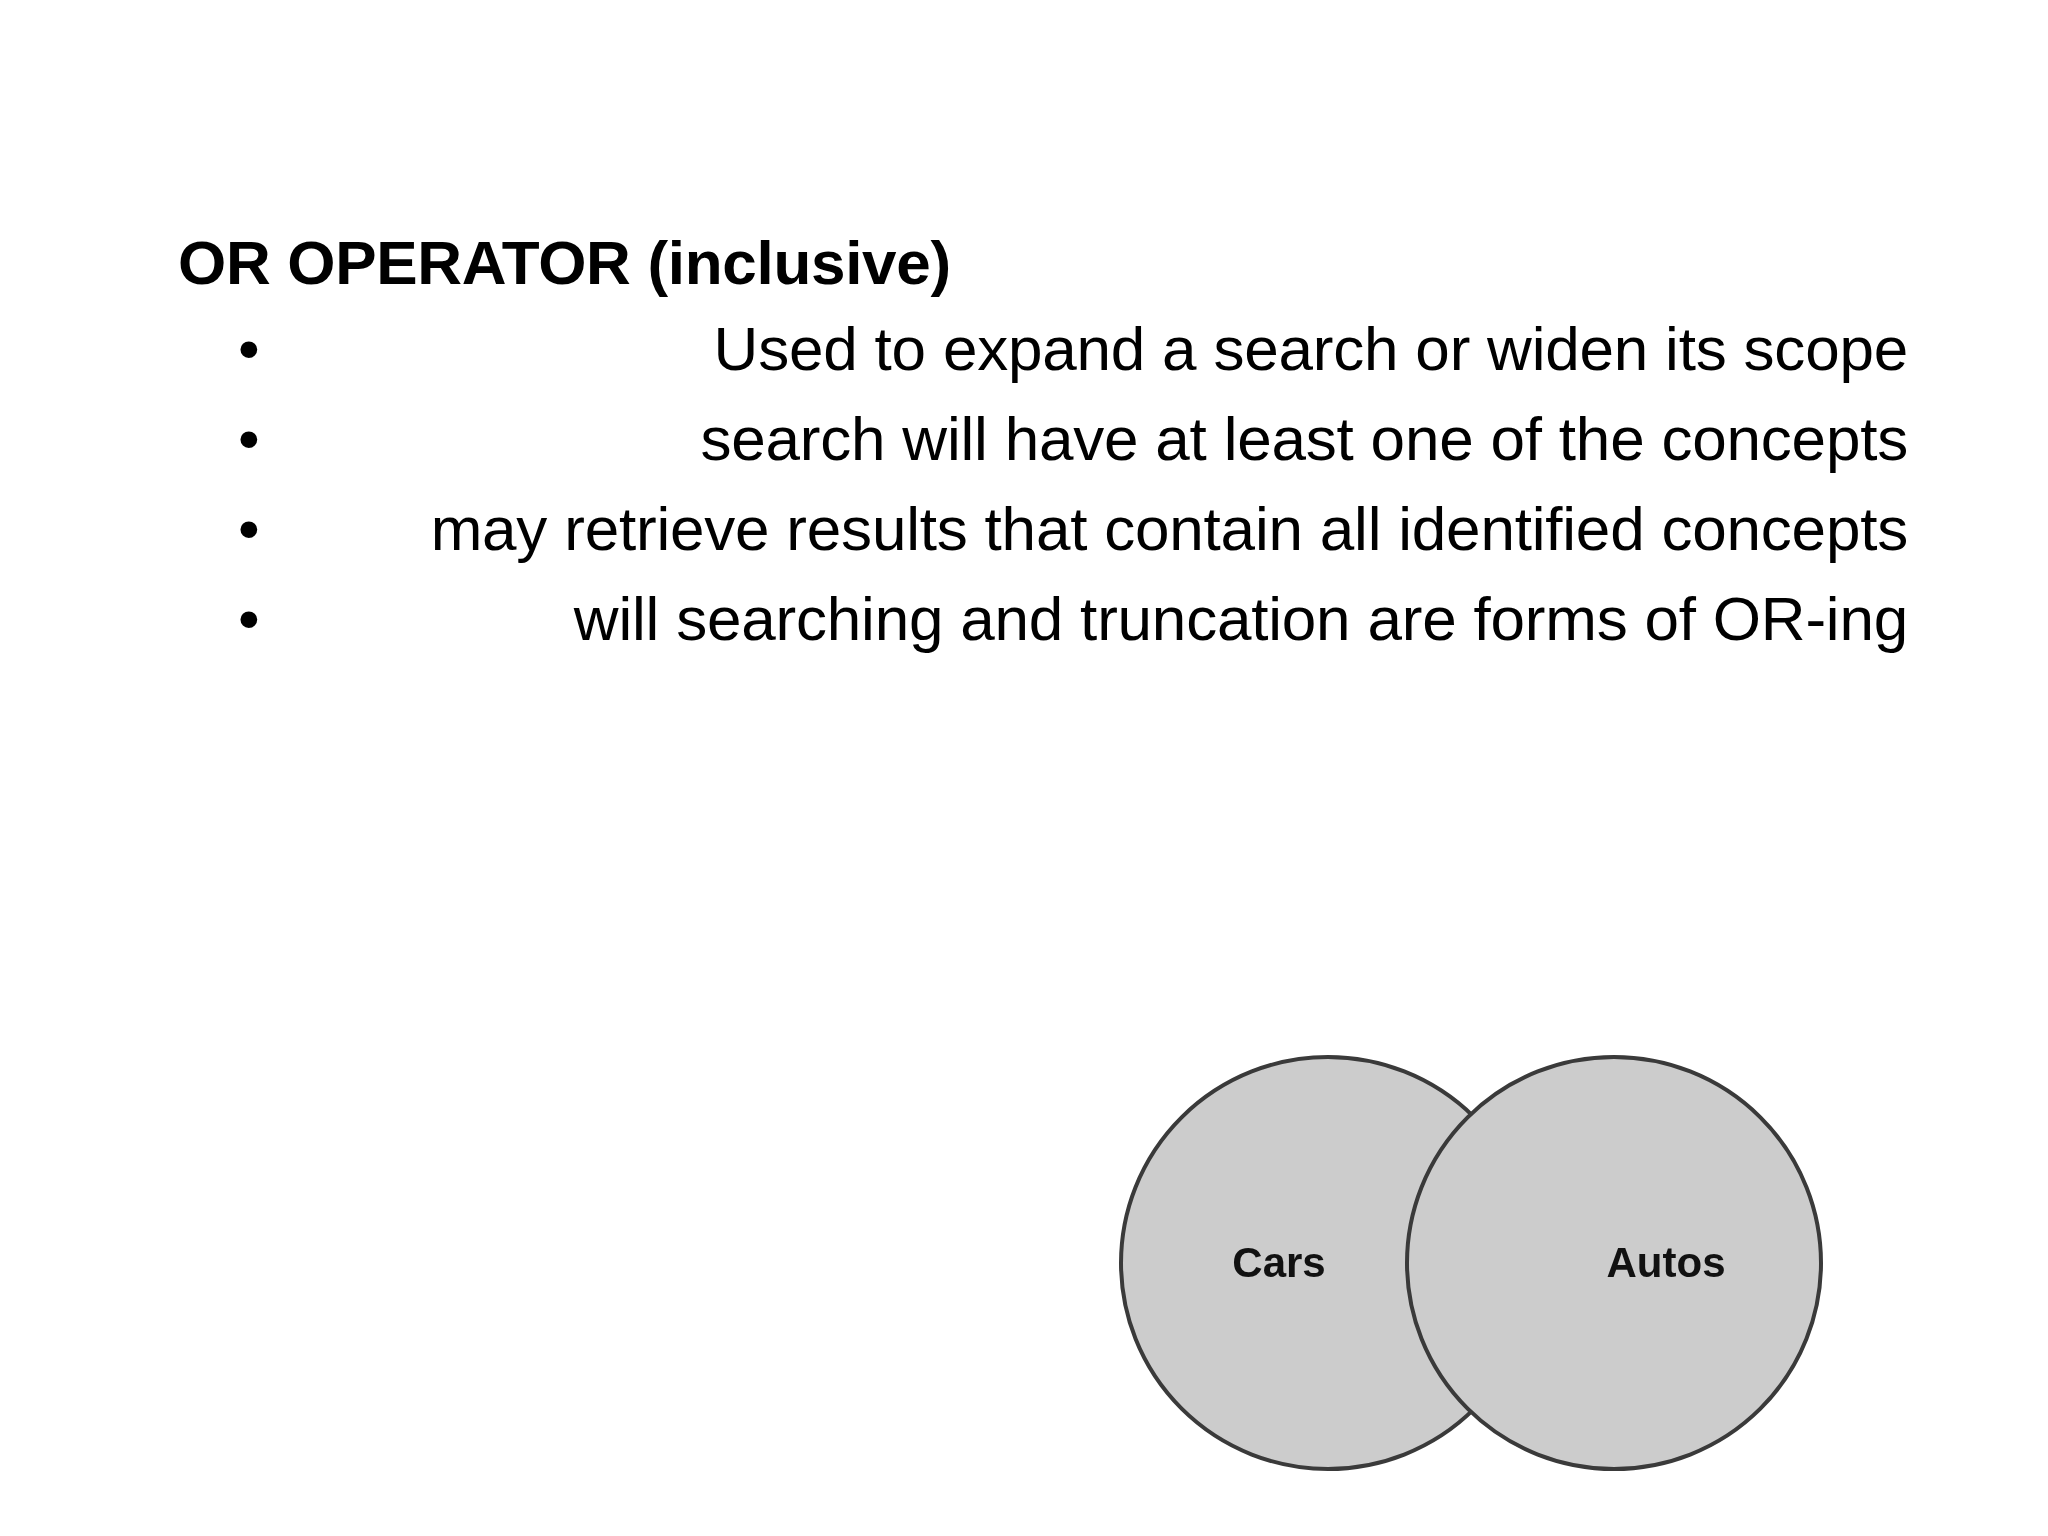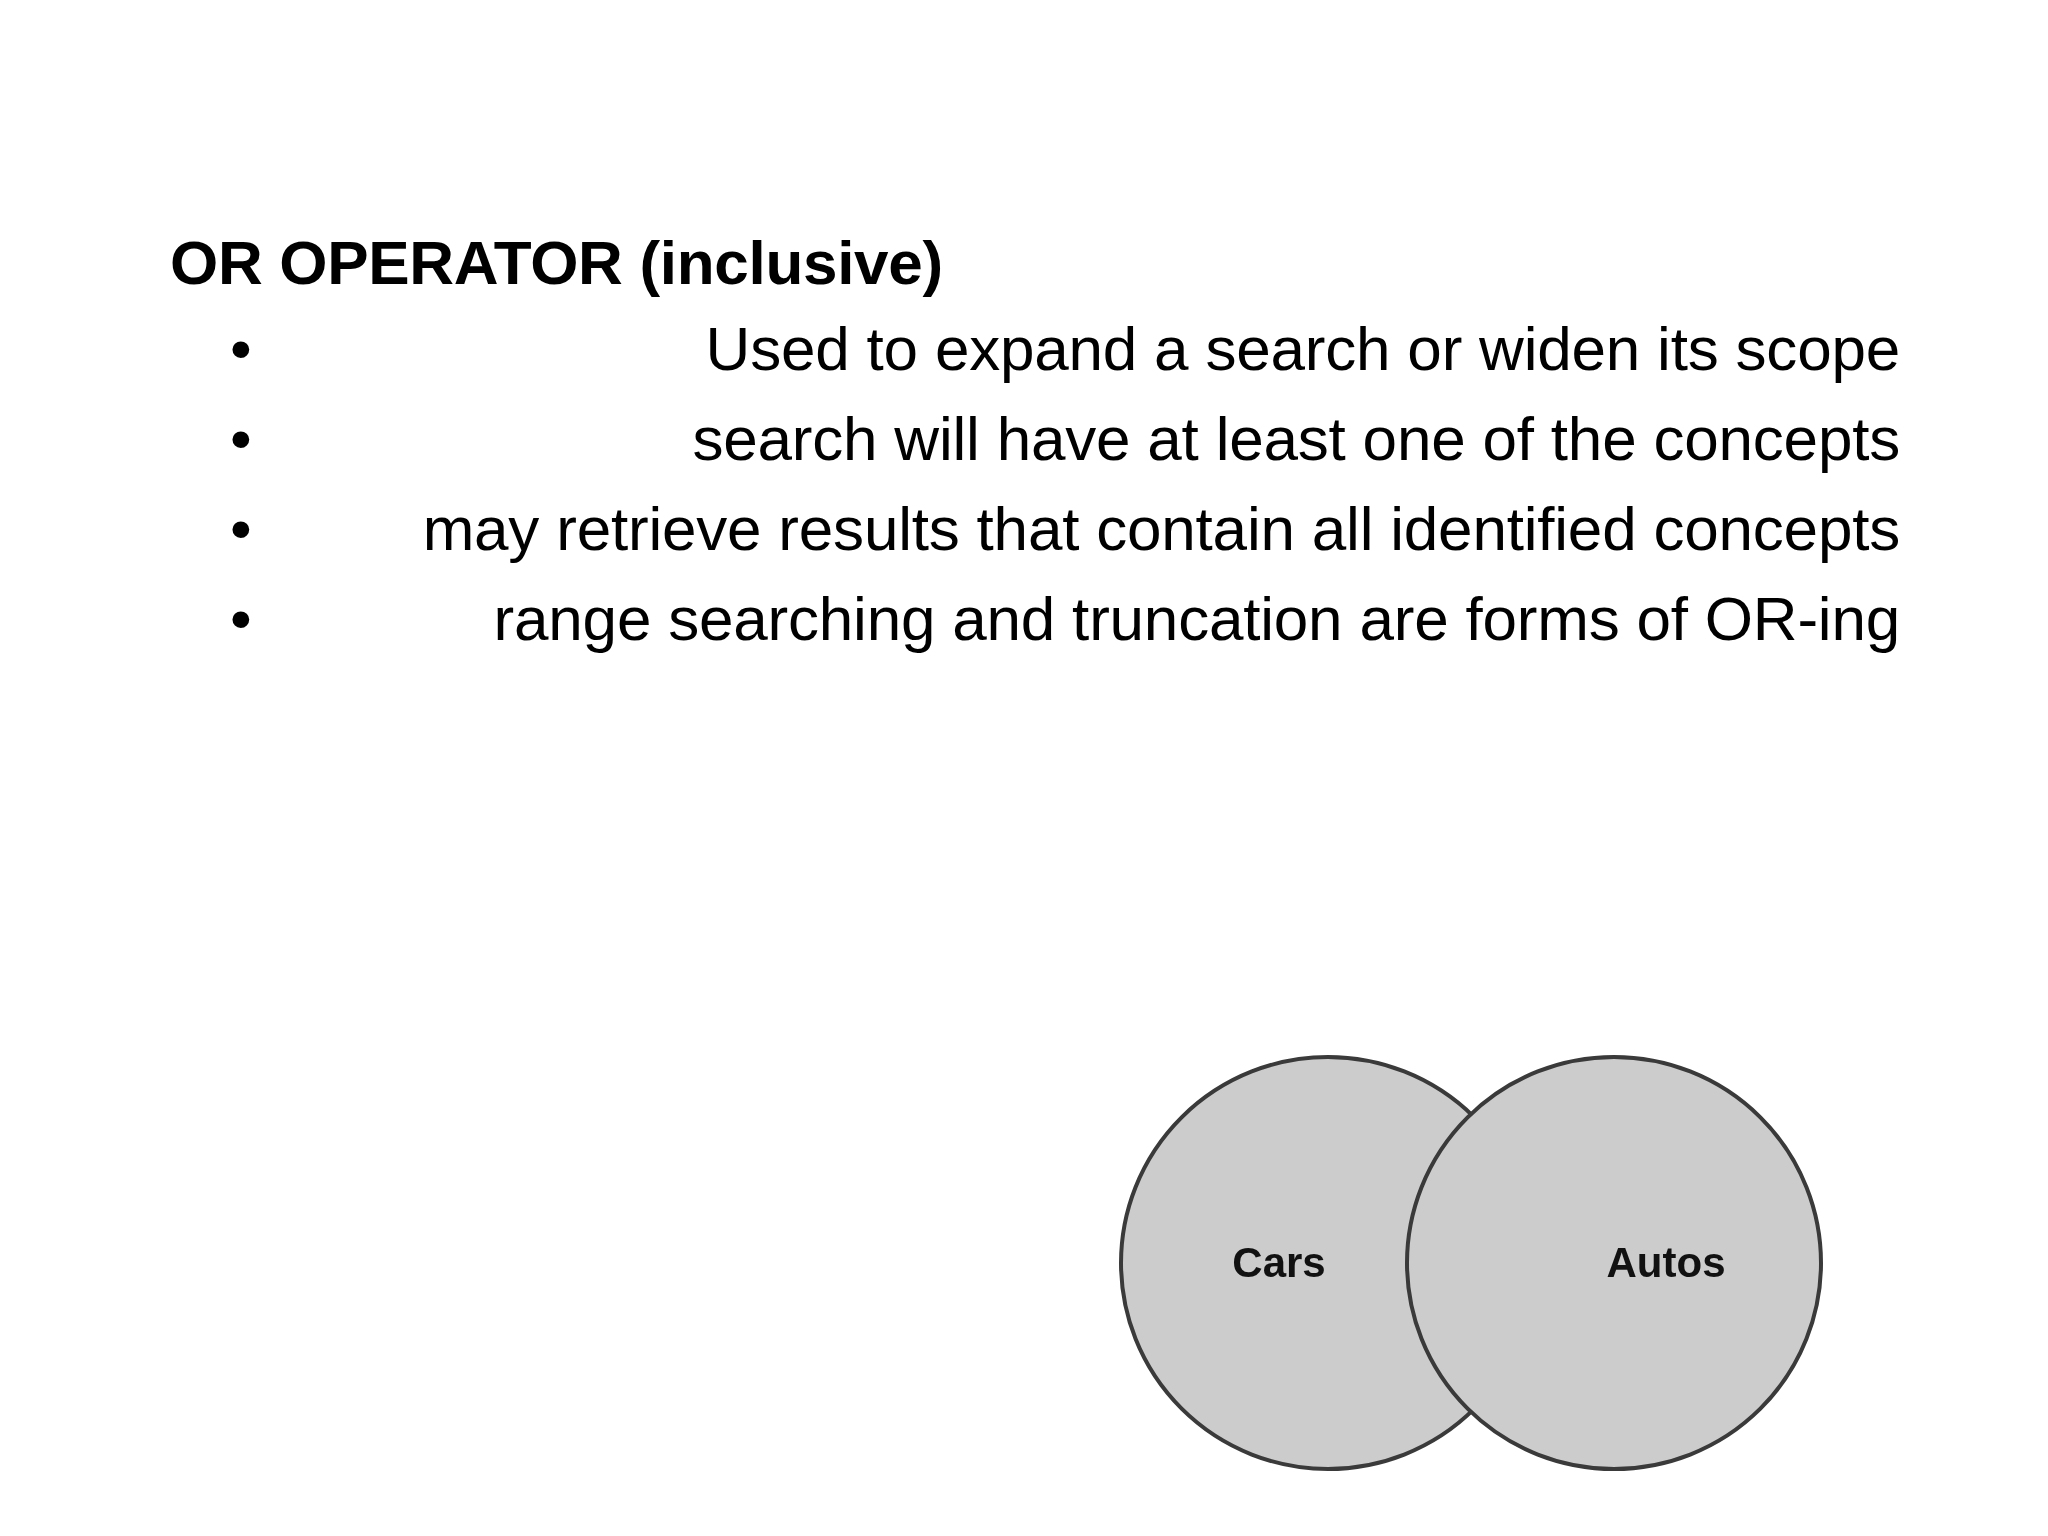--- a/index.html
+++ b/index.html
@@ -20,21 +20,21 @@
     position: relative;
     width: 2048px;
     height: 1536px;
     background: #ffffff;
     box-sizing: border-box;
   }
 
   
   #content-block {
     position: absolute;
-    left: 170px;
+    left: 178px;
     top: 228px;
     width: 1730px;
   }
 
   #slide-title {
     font-weight: bold;
     font-size: 62px;
     line-height: 1.12;
     letter-spacing: -0.3px;
     margin: 0 0 16px 0;
@@ -122,21 +122,21 @@
         <span class="bullet-text">search will have at least one of the concepts</span>
       </li>
 
       <li class="bullet-item">
         <span class="bullet-dot">•</span>
         <span class="bullet-text">may retrieve results that contain all identified concepts</span>
       </li>
 
       <li class="bullet-item">
         <span class="bullet-dot">•</span>
-        <span class="bullet-text">range searching and truncation are forms of OR-ing</span>
+        <span class="bullet-text">will searching and truncation are forms of OR-ing</span>
       </li>
 
     </ul>
 
 
   </div>
 
   <div id="venn-diagram">
     <svg viewBox="0 0 704 418" xmlns="http://www.w3.org/2000/svg">
       <ellipse cx="209" cy="209" rx="207" ry="206" fill="#cccccc" stroke="#3a3a3a" stroke-width="4"></ellipse>

